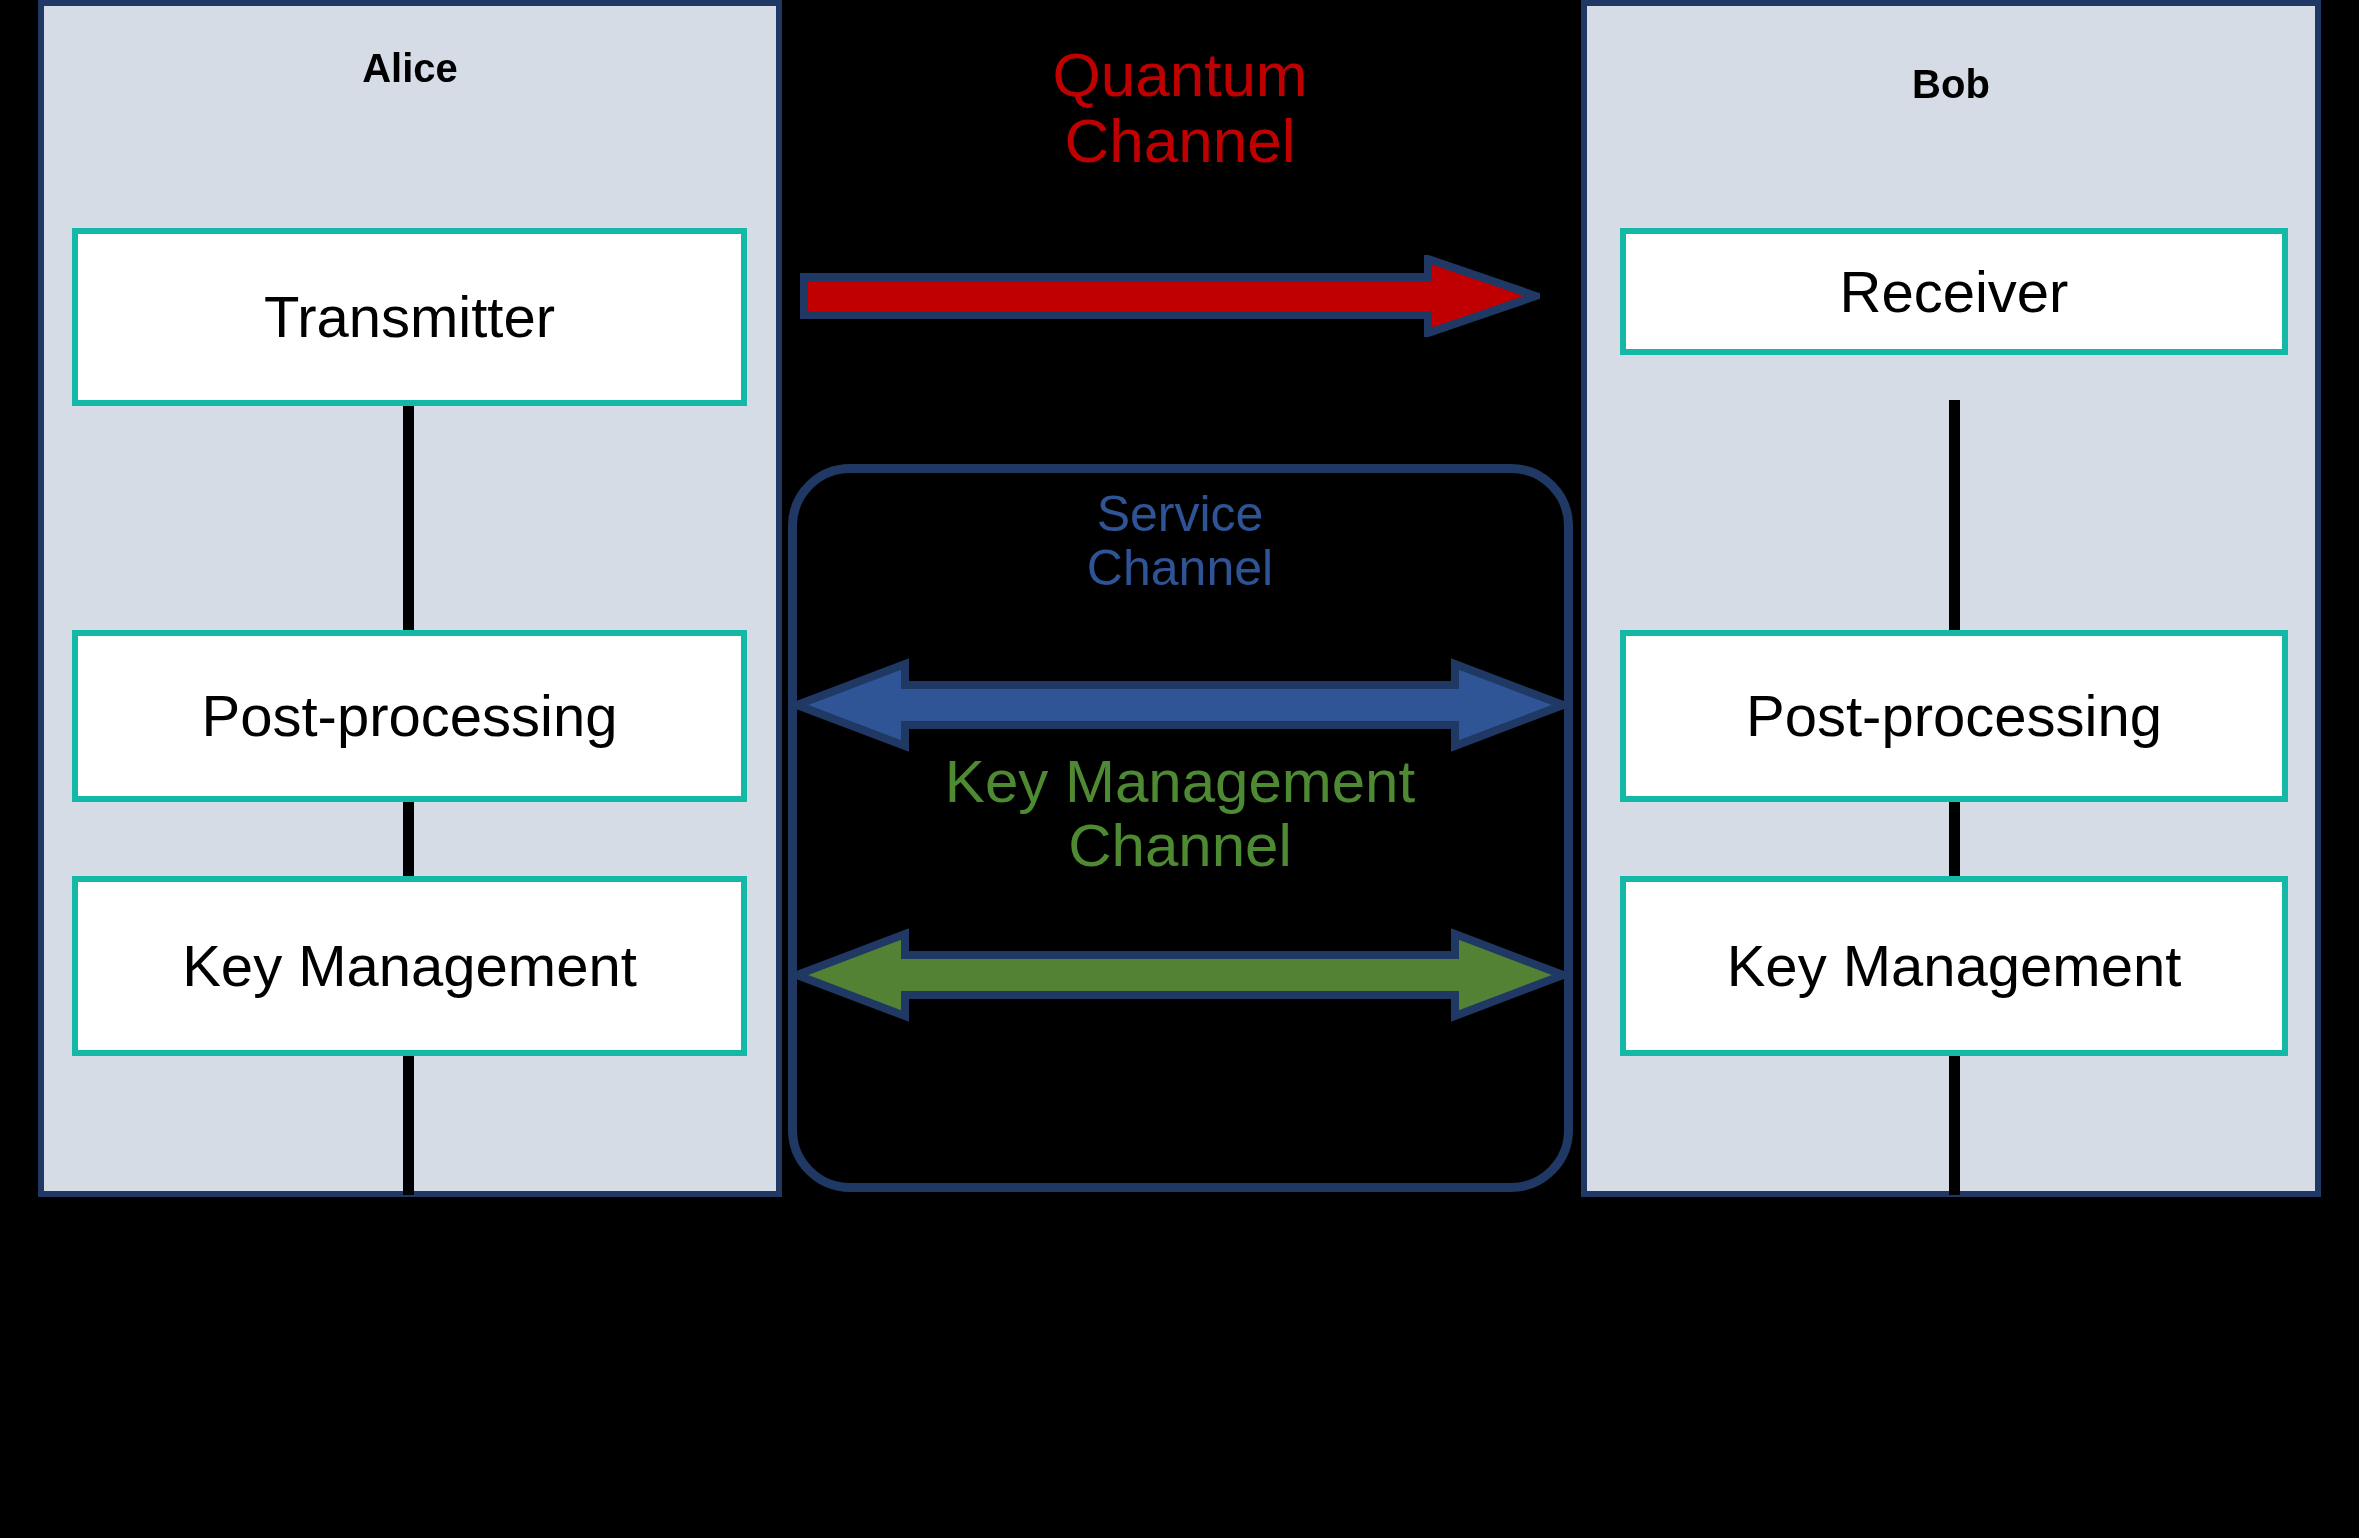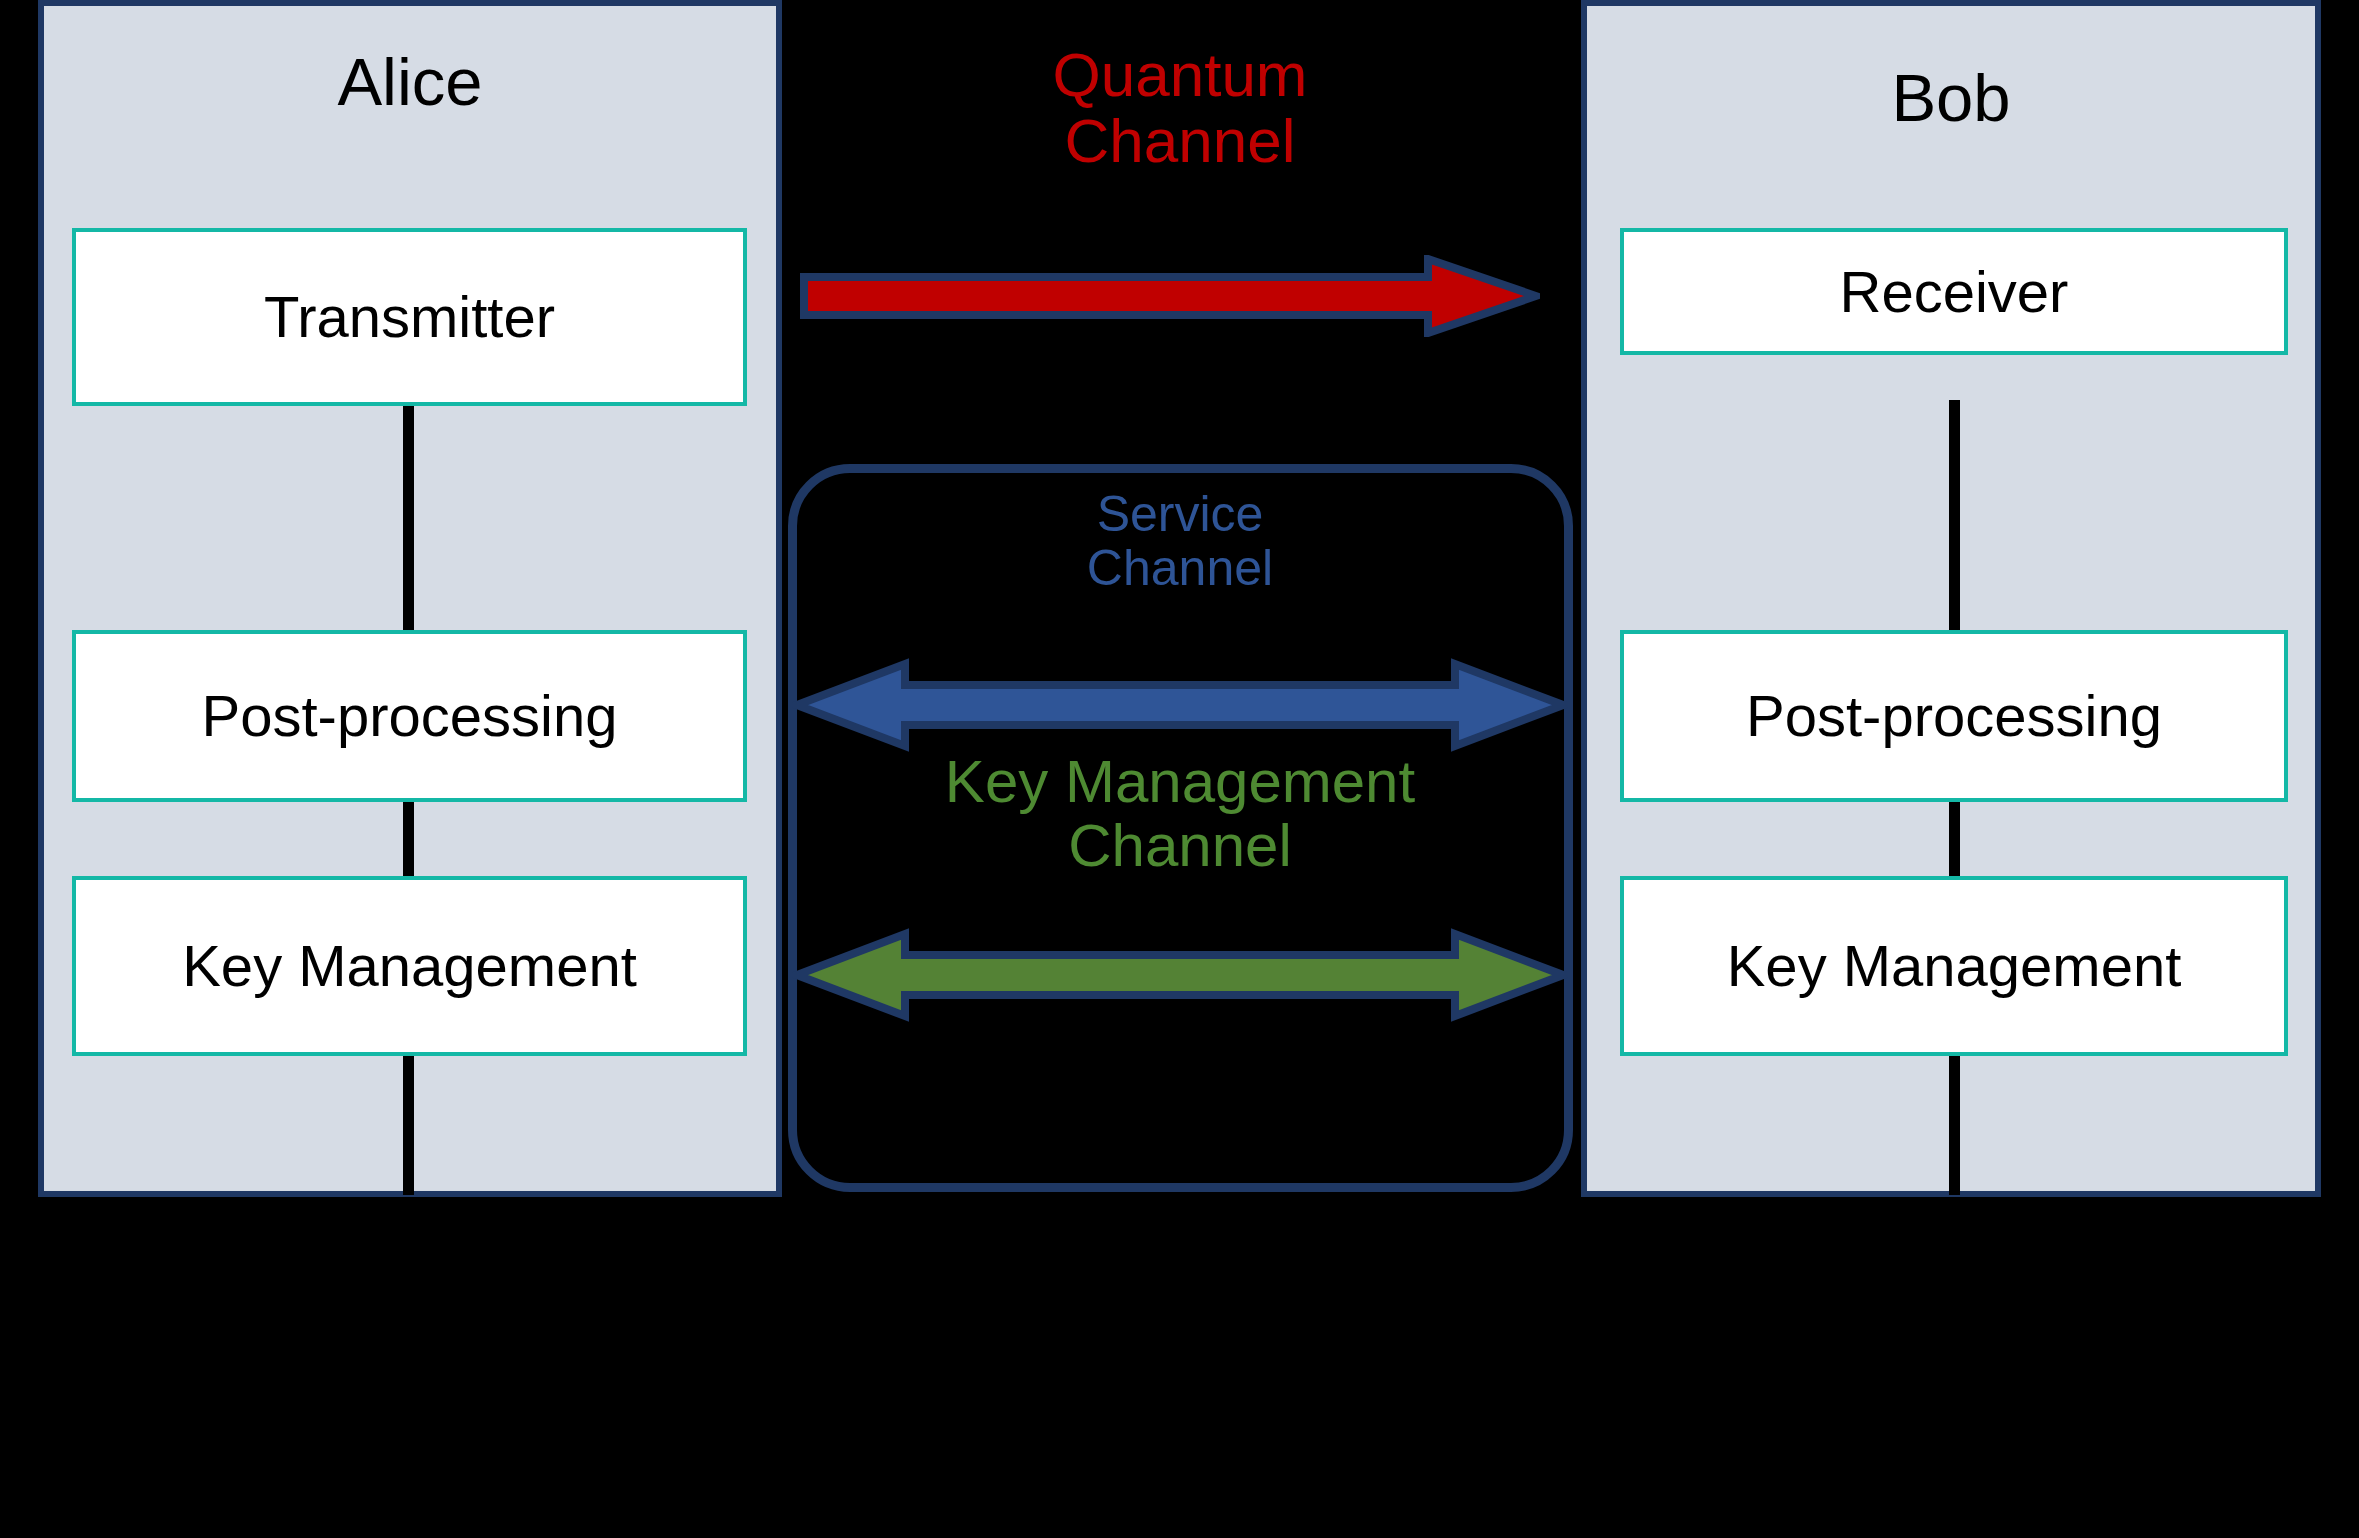--- a/index.html
+++ b/index.html
@@ -32,40 +32,40 @@
   }
   #alice-panel { left: 38px;  top: 0px;   width: 744px;  height: 1197px; }
   #bob-panel   { left: 1581px; top: 0px;  width: 740px;  height: 1197px; }
 
   .party-title {
     position: absolute;
     left: 0;
     width: 100%;
     text-align: center;
     color: #000000;
-    font-size: 67px;
-    font-weight: 400;
+    font-size: 40px;
+    font-weight: 700;
     line-height: 1;
     font-family: "Liberation Sans", sans-serif;
   }
   #alice-title { top: 42px; }
   #bob-title   { top: 58px; }
 
   
   .connector-line {
     position: absolute;
     width: 11px;
     background: #000000;
   }
 
   
   .module-box {
     position: absolute;
     background: #FFFFFF;
-    border: 4px solid #14b8a6;
+    border: 6px solid #14b8a6;
     box-sizing: border-box;
     display: flex;
     align-items: center;
     justify-content: center;
     z-index: 3;
   }
   .module-label {
     color: #000000;
     font-size: 58px;
     font-weight: 400;

